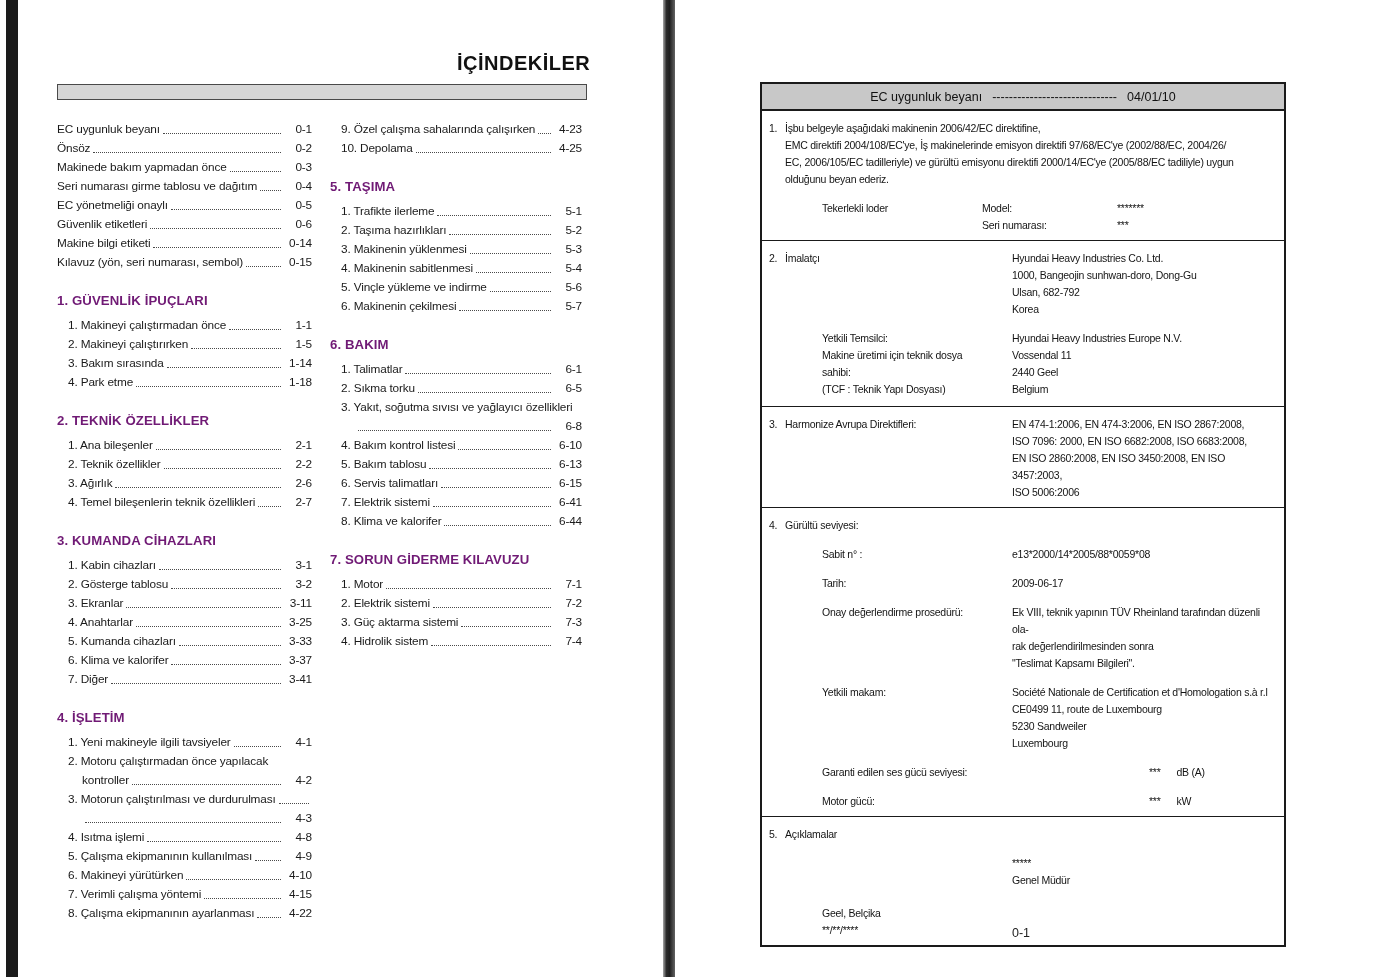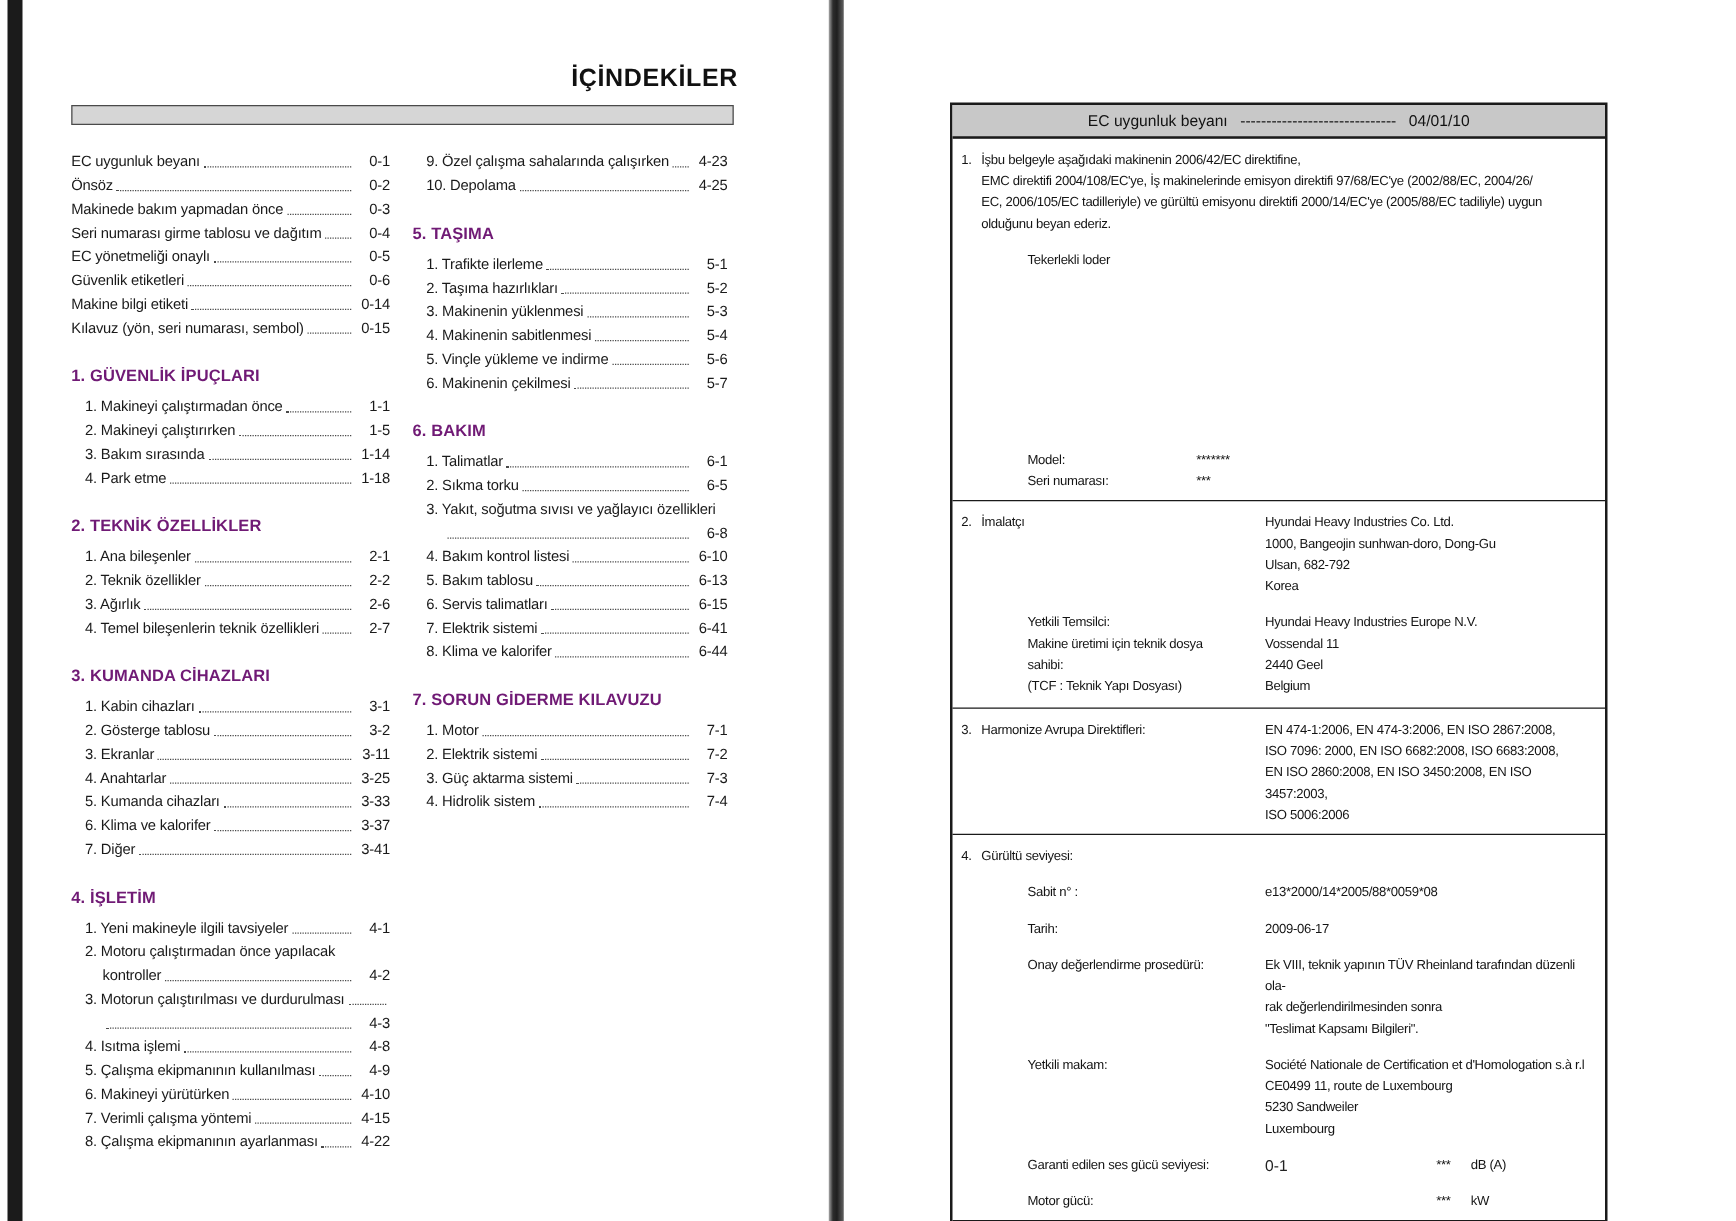--- a/index.html
+++ b/index.html
@@ -80,21 +80,21 @@
   .decl-para { white-space: pre-line; margin: 0; }
 
   .decl-row { display: flex; margin-top: 12px; }
   .decl-num + .decl-row { margin-top: 0; }
   .decl-row.gap { margin-top: 16px; }
   .decl-label { flex: 0 0 195px; white-space: pre; }
   .decl-label.ind { padding-left: 37px; }
   .decl-label.wide { flex-basis: 332px; }
   .decl-value { flex: 1 1 auto; white-space: pre-wrap; margin-left: 32px; }
 
-  .decl-pairs { display: flex; margin-top: 12px; padding-left: 37px; flex-direction: column; }
+  .decl-pairs { display: flex; margin-top: 12px; padding-left: 37px; }
   .pair-name { flex: 0 0 160px; white-space: pre; }
   .pair-table { flex: 1 1 auto; }
   .pair-row { display: flex; }
   .pair-label { flex: 0 0 135px; white-space: pre; }
   .pair-value { flex: 1 1 auto; white-space: pre; }
 
   .page-number {
     position: absolute; left: 1012px; top: 926px;
     font-size: 12.5px; color: #222;
   }

